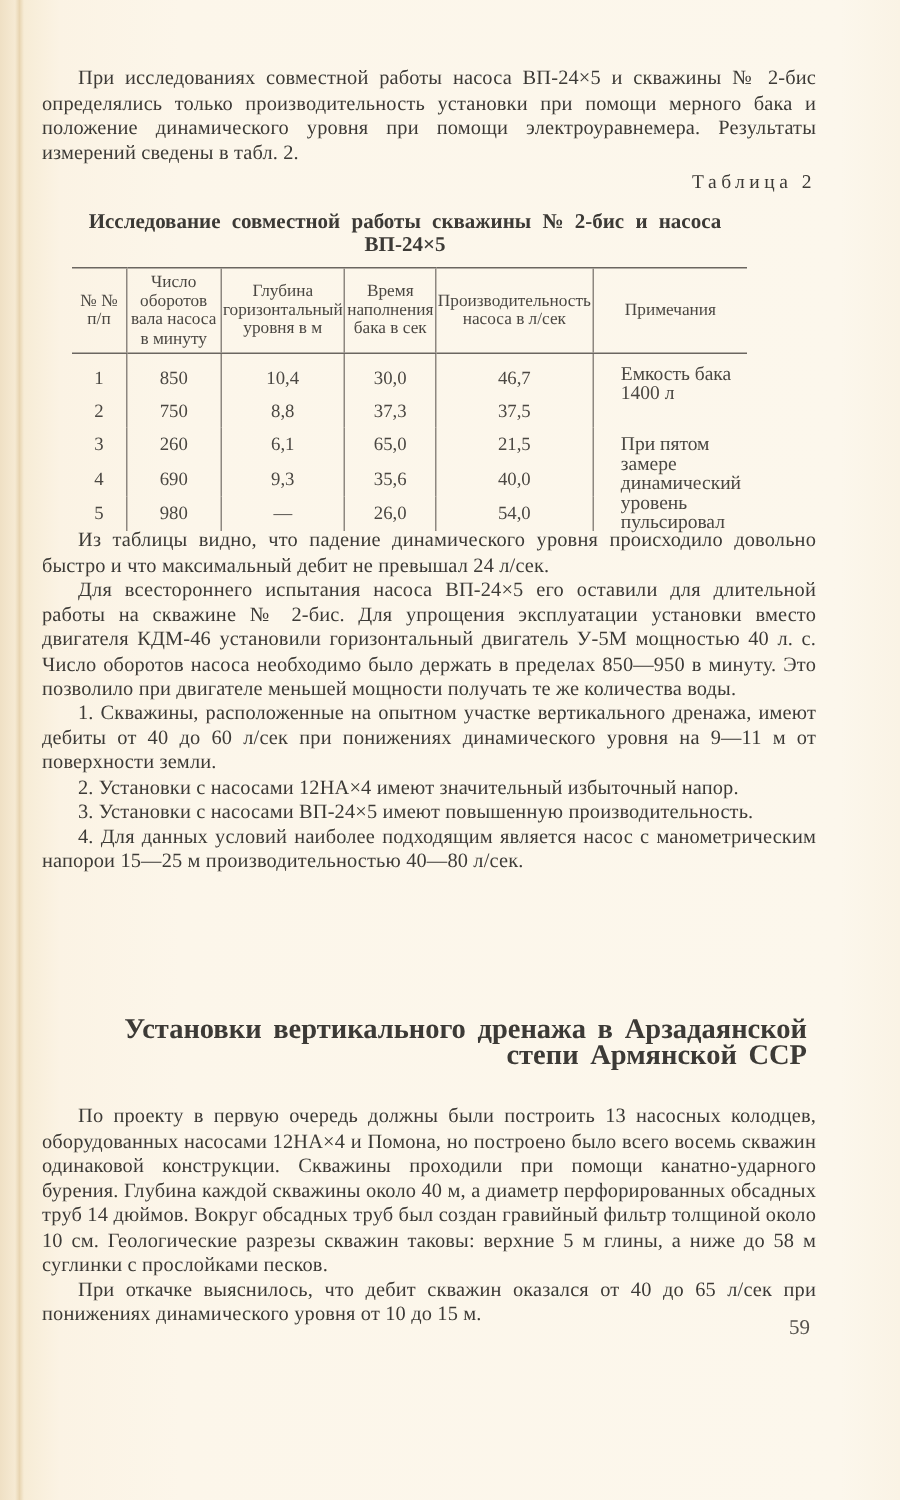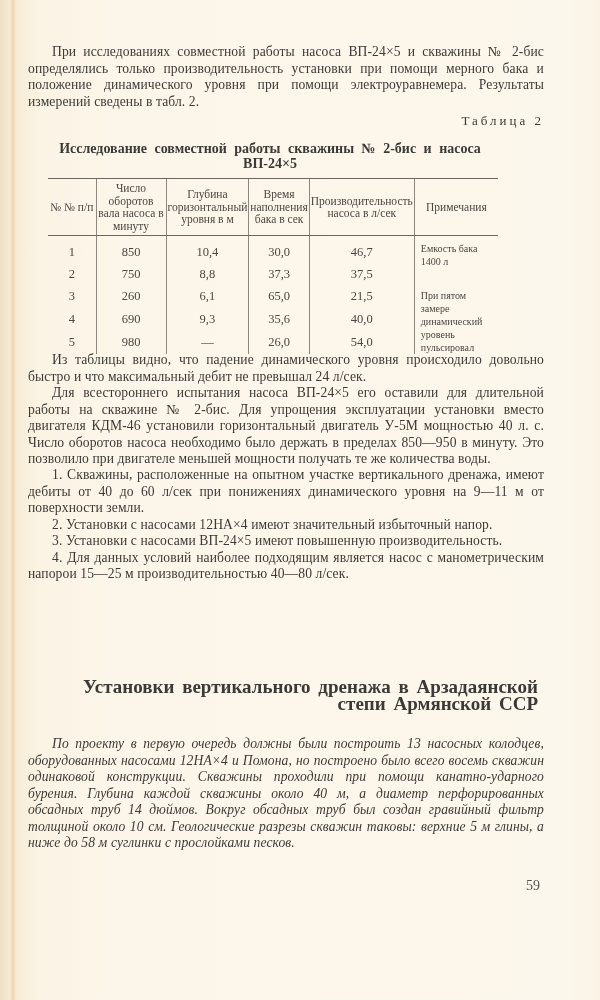--- a/index.html
+++ b/index.html
@@ -37,29 +37,29 @@
     border-left: 1px solid #8d8780; color: #4a4742;
   }
   .tbl thead th:first-child { border-left: none; }
   .tbl tbody td {
     text-align: center; font-size: 12.5px; line-height: 21.5px; padding: 0;
     border-left: 1px solid #8d8780; color: #4a4742;
   }
   .tbl tbody td:first-child { border-left: none; }
   .tbl tbody tr:first-child td { padding-top: 6px; }
   .tbl tbody td.note {
-    text-align: left; vertical-align: top; font-size: 10px; line-height: 13px; padding: 4px 4px 0 6px;
+    text-align: left; vertical-align: top; font-size: 13px; line-height: 13px; padding: 4px 4px 0 18px;
   }
   .body1 { position: absolute; top: 352px; left: 0; width: 516px; }
   .body2 { position: absolute; top: 467px; left: 0; width: 516px; }
   .section-heading {
     position: absolute; top: 678px; left: 14px; width: 496px;
     font-size: 19px; font-weight: bold; text-align: right; line-height: 17px; word-spacing: 3px;
   }
-  .body3 { position: absolute; top: 736px; left: 0; width: 516px; font-style: italic; }
+  .body3 { position: absolute; top: 736px; left: 0; width: 516px; }
   .pageno { position: absolute; top: 878px; left: 526px; font-size: 14px; color: #55524d; }
 </style>
 </head>
 <body>
 
 <div class="page">
   <div class="content">
 
     <p class="intro">При исследованиях совместной работы насоса ВП-24×5 и скважины № 2-бис определялись только производительность установки при помощи мерного бака и положение динамического уровня при помощи электроуравнемера. Результаты измерений сведены в табл. 2.</p>
 
@@ -137,17 +137,18 @@
       <p>1. Скважины, расположенные на опытном участке вертикального дренажа, имеют дебиты от 40 до 60 л/сек при понижениях динамического уровня на 9—11 м от поверхности земли.</p>
       <p>2. Установки с насосами 12НА×4 имеют значительный избыточный напор.</p>
       <p>3. Установки с насосами ВП-24×5 имеют повышенную производительность.</p>
       <p>4. Для данных условий наиболее подходящим является насос с манометрическим напорои 15—25 м производительностью 40—80 л/сек.</p>
     </div>
 
     <div class="section-heading">Установки вертикального дренажа в Арзадаянской степи Армянской ССР</div>
 
     <div class="body3">
       <p>По проекту в первую очередь должны были построить 13 насосных колодцев, оборудованных насосами 12НА×4 и Помона, но построено было всего восемь скважин одинаковой конструкции. Скважины проходили при помощи канатно-ударного бурения. Глубина каждой скважины около 40 м, а диаметр перфорированных обсадных труб 14 дюймов. Вокруг обсадных труб был создан гравийный фильтр толщиной около 10 см. Геологические разрезы скважин таковы: верхние 5 м глины, а ниже до 58 м суглинки с прослойками песков.</p>
+      <p>При откачке выяснилось, что дебит скважин оказался от 40 до 65 л/сек при понижениях динамического уровня от 10 до 15 м.</p>
     </div>
   </div>
 
   <div class="pageno">59</div>
 </div>
 
 </body></html>

